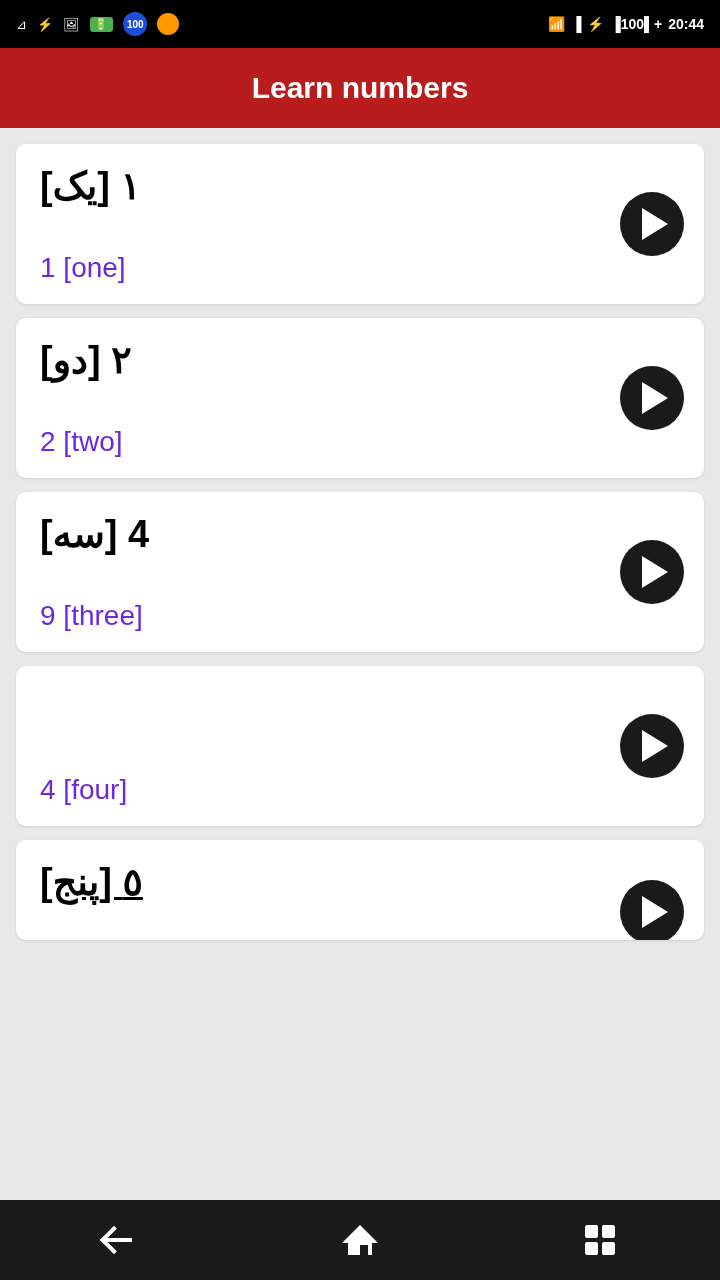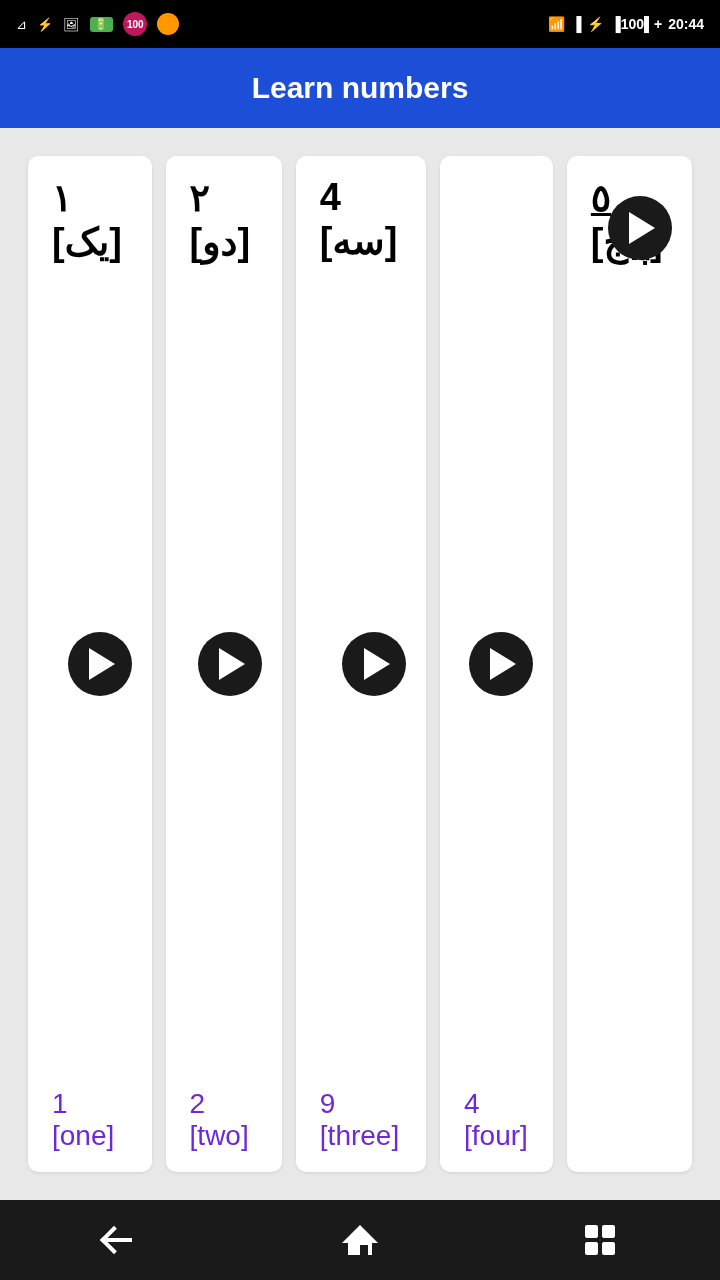--- a/index.html
+++ b/index.html
@@ -41,59 +41,59 @@
       font-size: 13px;
     }
     .battery-icon {
       background: #4CAF50;
       color: #fff;
       font-size: 11px;
       padding: 1px 5px;
       border-radius: 3px;
     }
     .coin-icon {
-      background: #be185d;
+      background: #1d4ed8;
       color: #fff;
       border-radius: 50%;
       width: 24px;
       height: 24px;
       display: flex;
       align-items: center;
       justify-content: center;
       font-size: 10px;
       font-weight: bold;
     }
     .circle-icon {
       background: #FF9800;
       border-radius: 50%;
       width: 22px;
       height: 22px;
     }
 
     
     .header {
-      background: #1d4ed8;
+      background: #b91c1c;
       height: 80px;
       display: flex;
       align-items: center;
       justify-content: center;
       flex-shrink: 0;
     }
     .header-title {
       color: #fff;
       font-size: 30px;
       font-weight: bold;
     }
 
     
     .content {
       flex: 1;
-      padding: 28px;
-      display: flex;
-      flex-direction: row;
+      padding: 16px;
+      display: flex;
+      flex-direction: column;
       gap: 14px;
       background: #e8e8e8;
     }
 
     
     .number-card {
       background: #fff;
       border-radius: 10px;
       padding: 20px 20px 20px 24px;
       display: flex;

